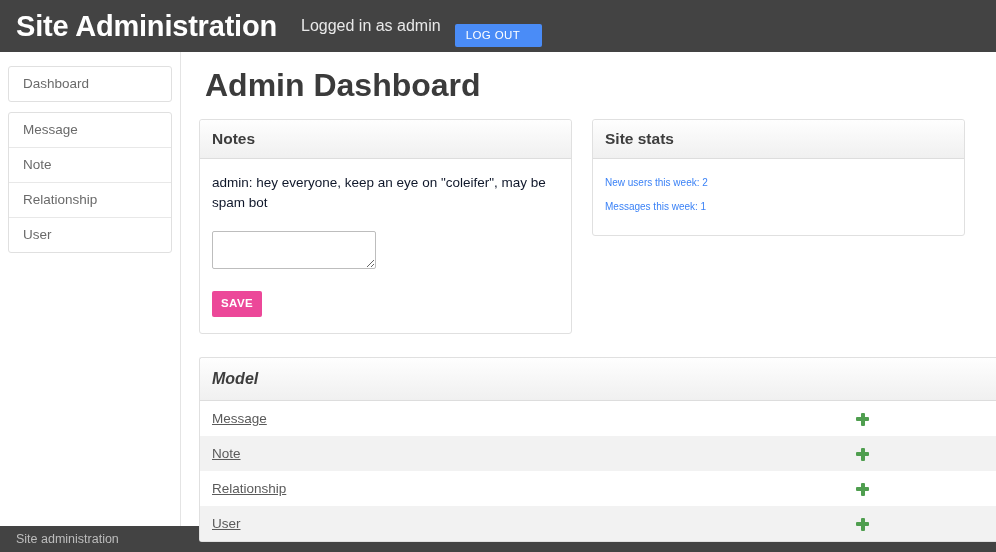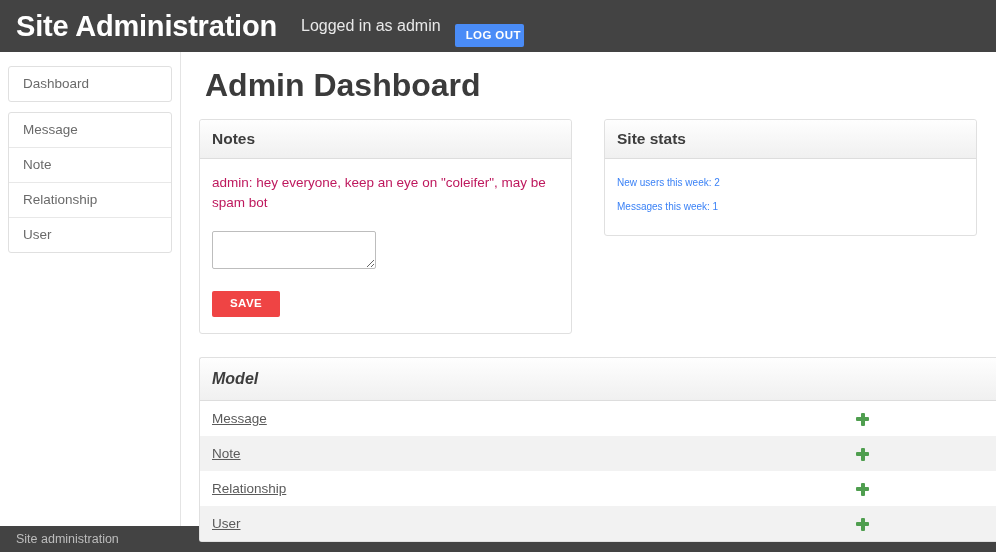--- a/index.html
+++ b/index.html
@@ -41,23 +41,23 @@
   }
   .logged-in-text {
     font-size: 16px;
     color: #e8e8e8;
     white-space: nowrap;
   }
   .logout-btn {
     background: #4a8cf7;
     color: #ffffff;
     font-size: 11.5px;
-    font-weight: bold;
+    font-weight: normal;
     letter-spacing: 0.4px;
-    padding: 6px 3px 6px 11px;
+    padding: 6px 22px 6px 11px;
     border: none;
     border-radius: 2px;
     cursor: pointer;
     line-height: 1;
     font-family: "Liberation Sans", sans-serif;
     margin-top: 19px;
   }
 
   
   .page {
@@ -107,21 +107,21 @@
     font-weight: bold;
     color: #3b3b3b;
     margin: 0 0 16px 6px;
     line-height: 1.1;
   }
 
   
   .panel-row {
     display: flex;
     align-items: flex-start;
-    gap: 32px;
+    gap: 20px;
   }
   .panel {
     border: 1px solid #e0e0e0;
     border-radius: 3px;
     background: #ffffff;
     box-sizing: border-box;
   }
   .panel-head {
     background: linear-gradient(to bottom, #fefefe 0%, #f0f0f0 100%);
     border-bottom: 1px solid #dddddd;
@@ -140,48 +140,48 @@
     width: 373px;
     flex: 0 0 373px;
   }
   .panel-stats {
     width: 373px;
     flex: 0 0 373px;
   }
 
   .note-text {
     font-size: 13.5px;
-    color: #be185d;
+    color: #0f172a;
     line-height: 20px;
     margin: 0 0 18px 0;
   }
   .note-textarea {
     width: 164px;
     height: 38px;
     border: 1px solid #bdbdbd;
     border-radius: 2px;
     box-sizing: border-box;
     font-family: "Liberation Sans", sans-serif;
     font-size: 13px;
     padding: 4px 5px;
     resize: both;
     display: block;
     color: #333;
     outline: none;
   }
   .save-btn {
     margin-top: 22px;
-    background: #ef4444;
+    background: #ec4899;
     color: #ffffff;
     font-size: 11.5px;
     font-weight: bold;
     letter-spacing: 0.4px;
     border: none;
     border-radius: 2px;
-    padding: 7px 18px;
+    padding: 7px 9px;
     cursor: pointer;
     line-height: 1;
     font-family: "Liberation Sans", sans-serif;
   }
 
   .stat-line {
     font-size: 10px;
     color: #3b82f6;
     line-height: 24px;
   }

